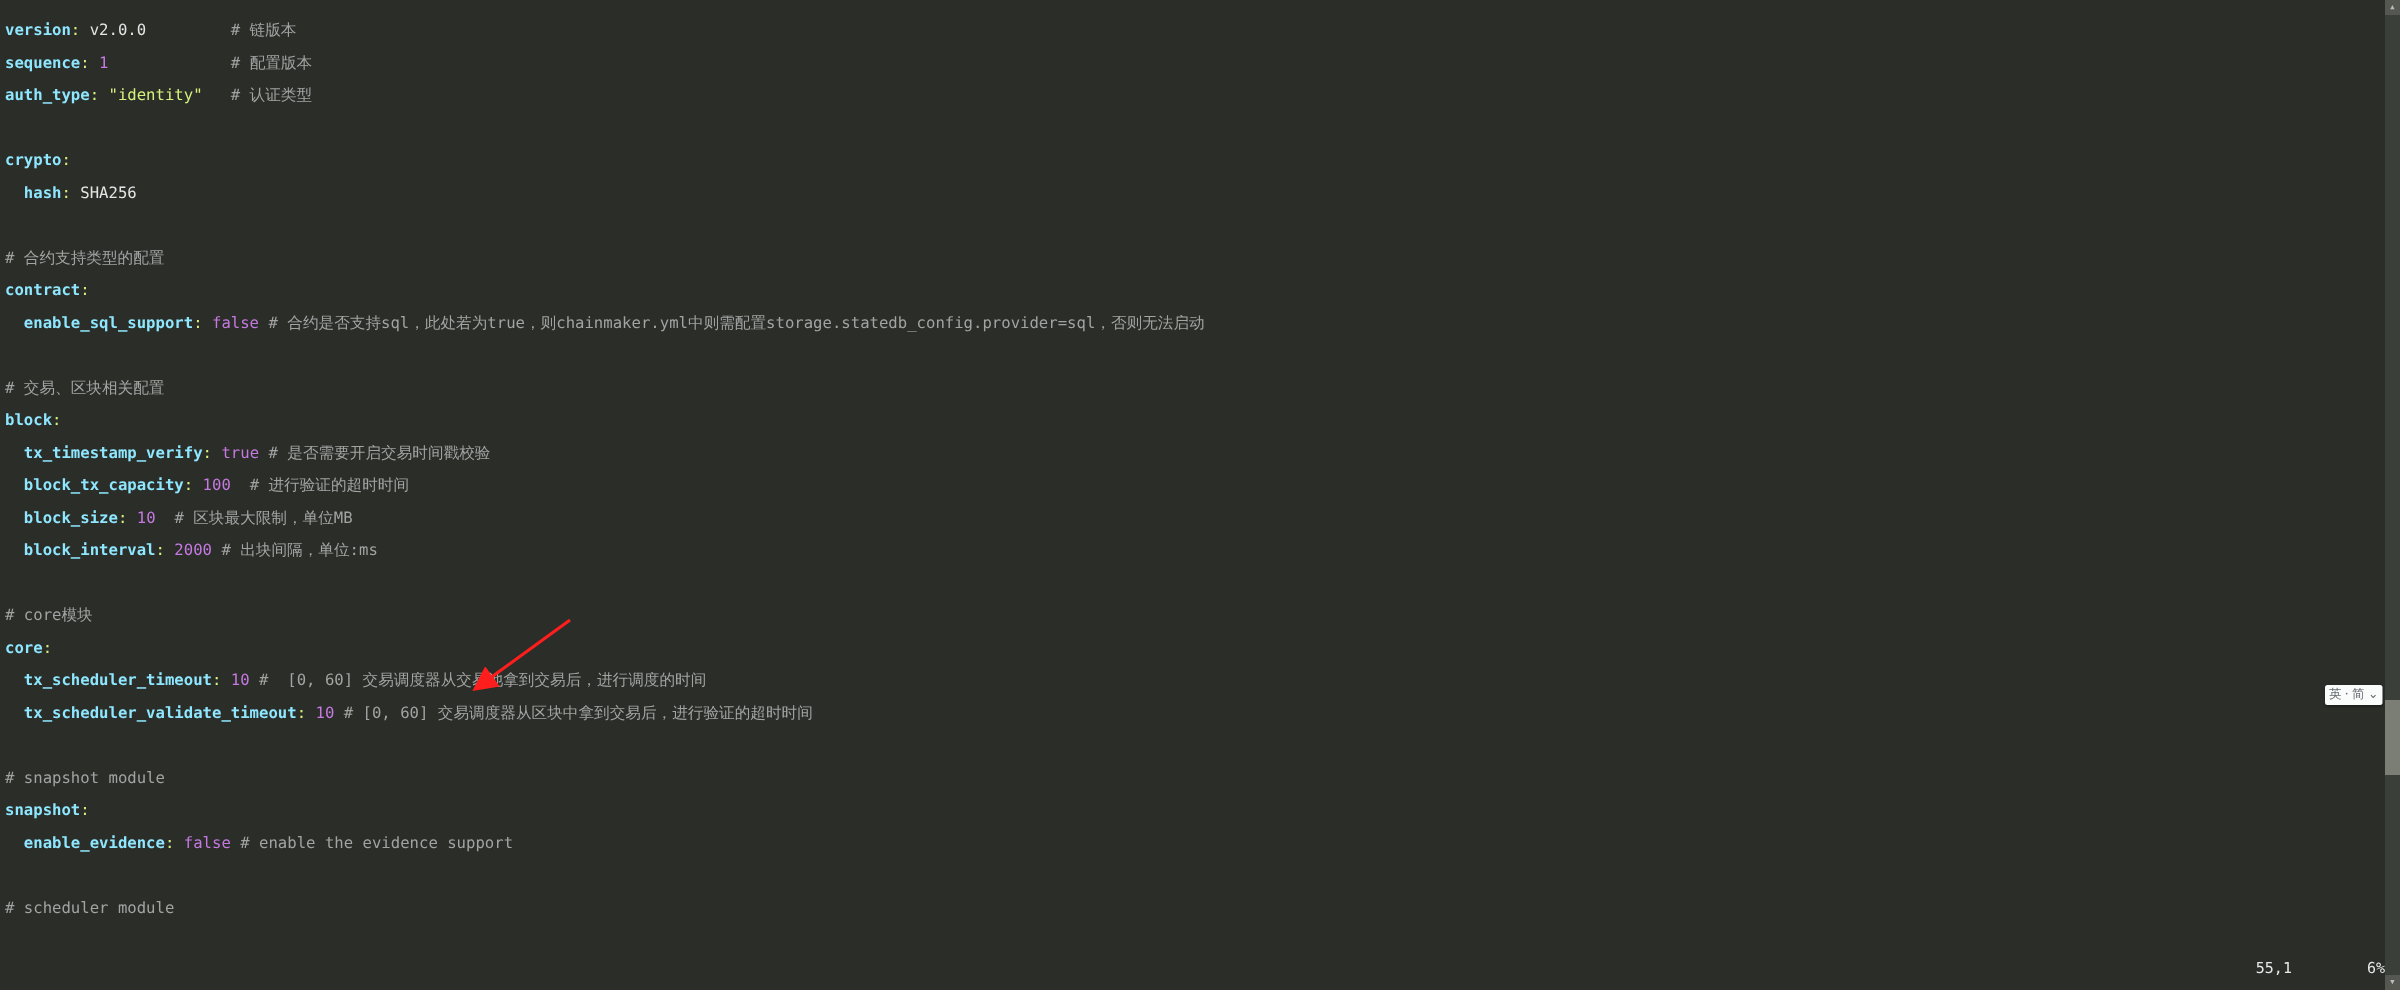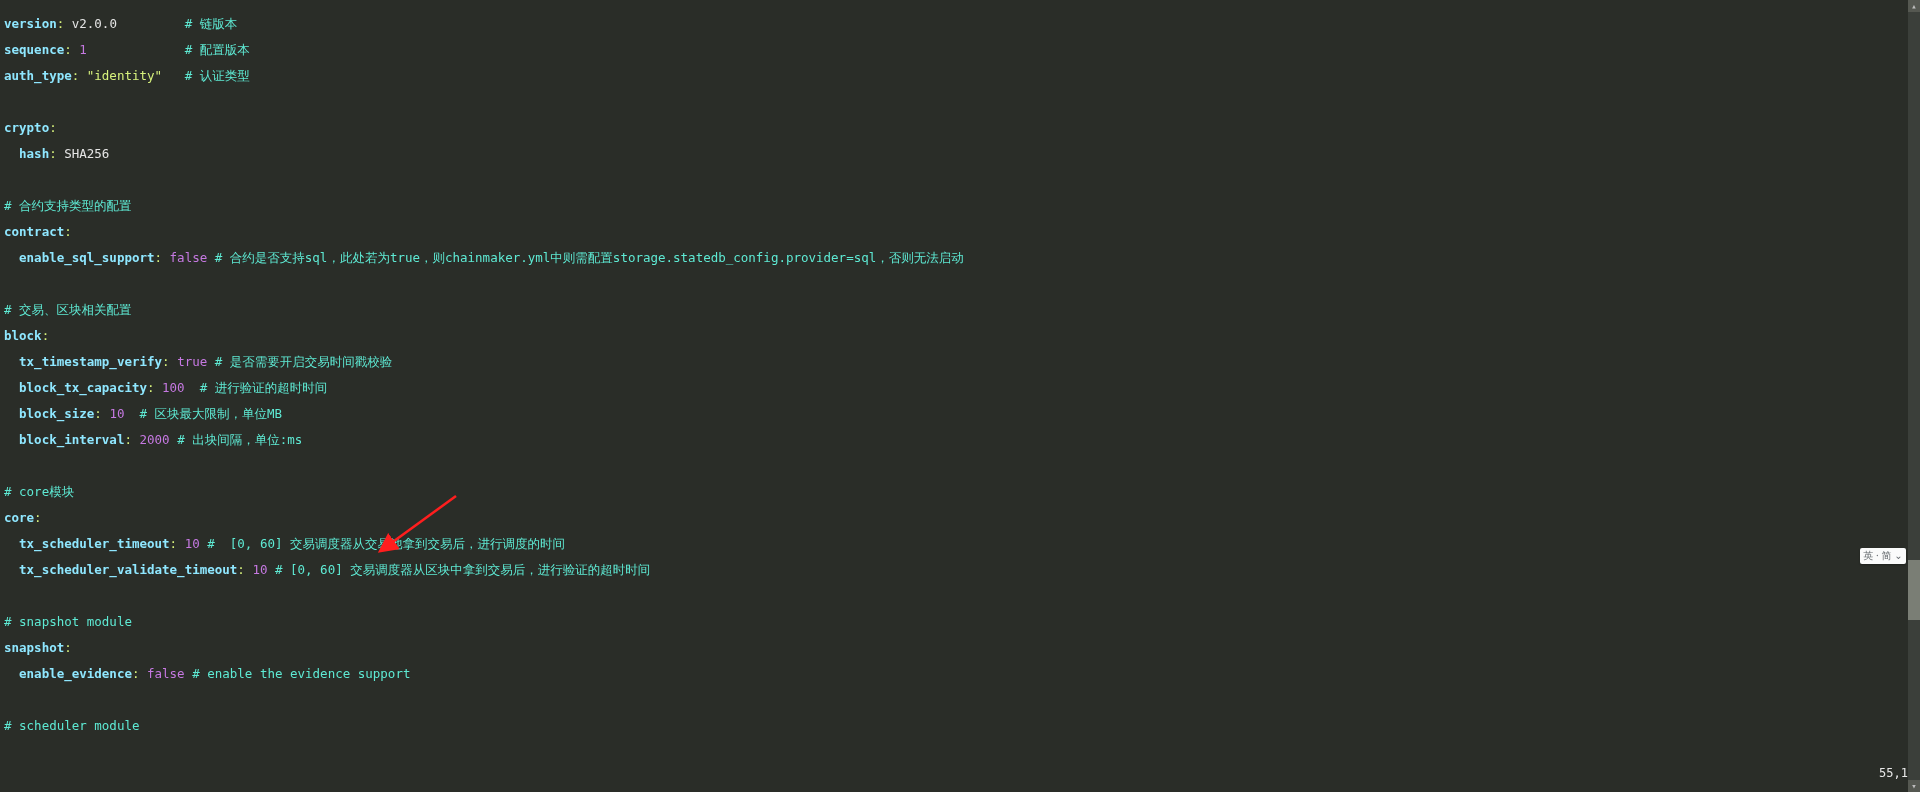--- a/index.html
+++ b/index.html
@@ -21,41 +21,40 @@
     position: relative;
   }
   .editor div {
     height: 13px;
   }
   .k  { color: #8fe7ff; font-weight: bold; }           
   .kc { color: #d7f27c; }           
   .s  { color: #d7f27c; }           
   .n  { color: #c679e2; }           
   .b  { color: #c679e2; }           
-  .c  { color: #5eead4; }           
+  .c  { color: #a3a3a3; }           
   .d  { color: #e5e5e5; text-align: center; }
   .arrow {
     position: absolute;
     left: 318px;
     top: 494px;
     width: 140px;
     height: 60px;
     pointer-events: none;
   }
   .statusbar {
     position: absolute;
     bottom: 11px;
     right: 12px;
     height: 14px;
     font-size: 12px;
     color: #e8e8e8;
     display: flex;
     align-items: center;
-    gap: 76px;
-    flex-direction: column;
+    gap: 60px;
   }
   .scrollbar-track {
     position: absolute;
     right: 0;
     top: 0;
     width: 12px;
     height: 792px;
     background: #3b3f3a;
   }
   .scrollbar-area {

